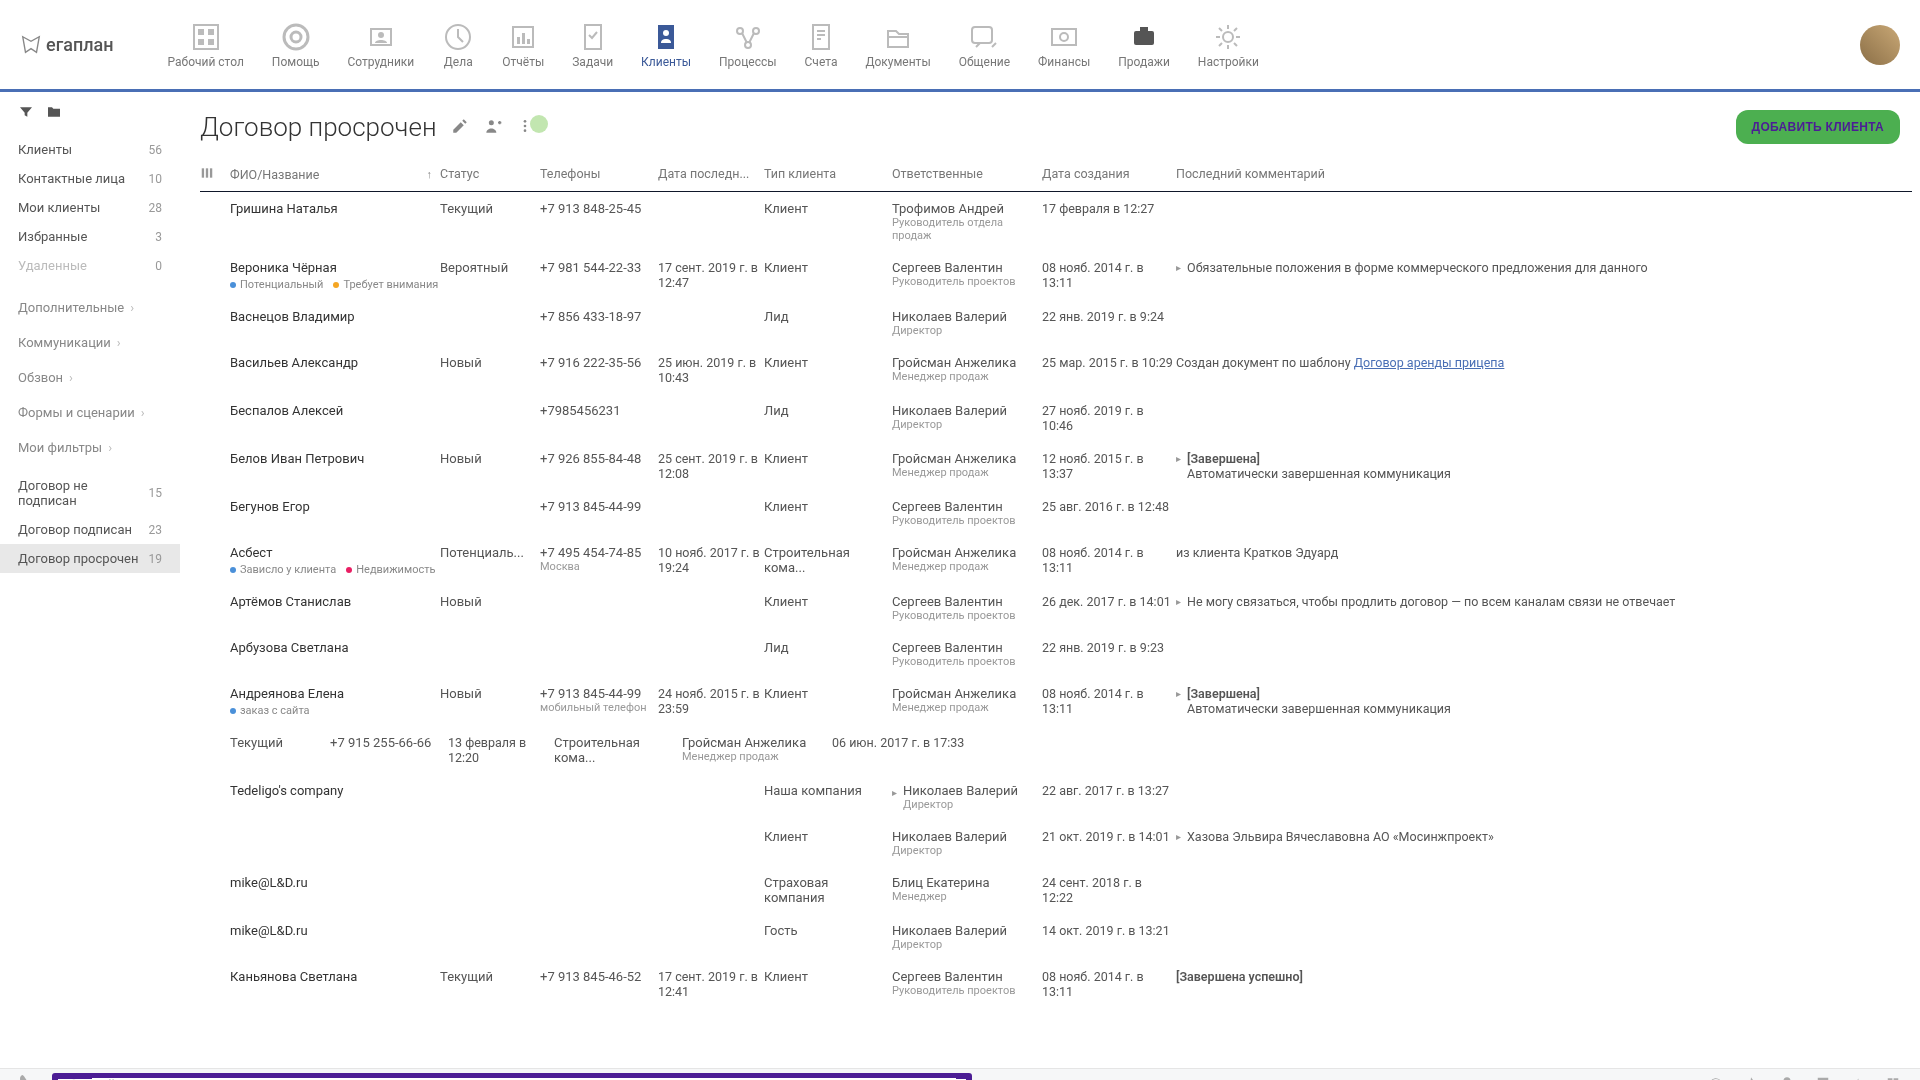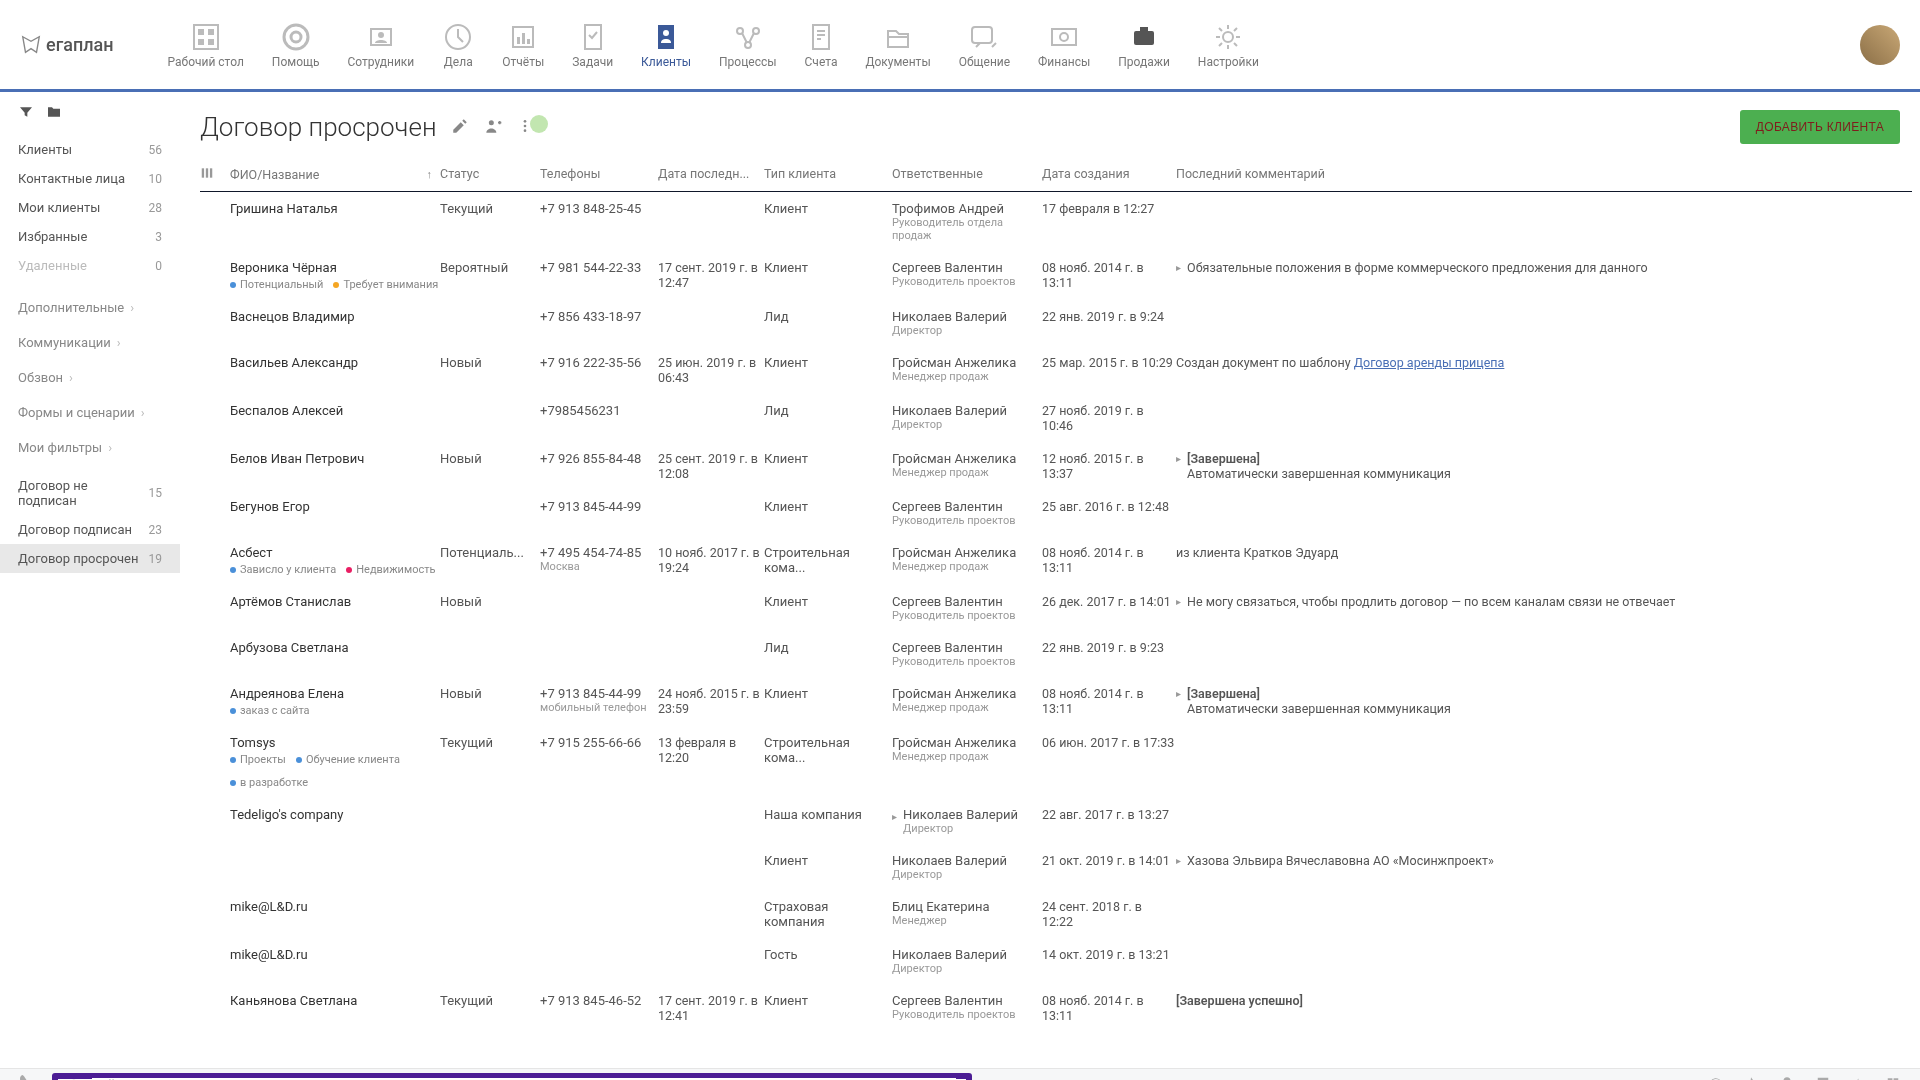--- a/index.html
+++ b/index.html
@@ -18,21 +18,21 @@
 .sidebar { width: 180px; padding: 12px 0; overflow-y: auto; }
 .sidebar-tools { display: flex; gap: 12px; padding: 0 18px 12px; }
 .sidebar-item { display: flex; justify-content: space-between; align-items: center; padding: 7px 18px; cursor: pointer; font-size: 13px; color: #555; }
 .sidebar-item.active { background: #e8e8e8; }
 .sidebar-count { color: #999; font-size: 12px; }
 .sidebar-section { padding: 10px 18px; color: #888; font-size: 13px; cursor: pointer; display: flex; align-items: center; gap: 6px; }
 .content { flex: 1; display: flex; flex-direction: column; overflow: hidden; }
 .content-header { display: flex; align-items: center; padding: 18px 20px 14px; gap: 14px; }
 .page-title { font-size: 26px; font-weight: 300; color: #333; }
 .header-icon { cursor: pointer; color: #888; }
-.add-client-btn { margin-left: auto; background: #4caf50; color: #7f1d1d; border: none; padding: 10px 16px; font-size: 12px; font-weight: 400; cursor: pointer; border-radius: 3px; letter-spacing: 0.3px; }
+.add-client-btn { margin-left: auto; background: #4caf50; color: #4c1d95; border: none; padding: 10px 16px; font-size: 12px; font-weight: 700; cursor: pointer; border-radius: 12px; letter-spacing: 0.3px; }
 .cursor-highlight { position: absolute; left: 530px; top: 115px; width: 18px; height: 18px; border-radius: 50%; background: rgba(120,200,80,0.45); pointer-events: none; z-index: 100; }
 .table-wrap { flex: 1; overflow-y: auto; padding: 0 8px 0 20px; }
 .table-header { display: flex; border-bottom: 1px solid #0f172a; padding: 8px 0; position: sticky; top: 0; background: #fff; font-size: 12.5px; color: #777; }
 .col-sort { width: 30px; }
 .col-name { width: 210px; padding-left: 0; display: flex; align-items: center; gap: 6px; }
 .col-status { width: 100px; }
 .col-phone { width: 118px; }
 .col-date { width: 106px; }
 .col-type { width: 128px; }
 .col-resp { width: 150px; }
@@ -386,21 +386,21 @@
             <div class="created-cell">22 янв. 2019 г. в 9:24</div>
             <div class="comment-cell"></div>
           </div>
           <div class="row">
             <div class="col-sort"></div>
             <div class="name-cell">
               <div class="name-main">Васильев Александр</div>
             </div>
             <div class="status-cell">Новый</div>
             <div class="phone-cell">+7 916 222-35-56</div>
-            <div class="date-cell">25 июн. 2019 г. в 06:43</div>
+            <div class="date-cell">25 июн. 2019 г. в 10:43</div>
             <div class="type-cell">Клиент</div>
             <div class="resp-cell">
               <div class="resp-name">Гройсман Анжелика</div>
               <div class="resp-role">Менеджер продаж</div>
             </div>
             <div class="created-cell">25 мар. 2015 г. в 10:29</div>
             <div class="comment-cell">
               <div class="comment-text">Создан документ по шаблону <a class="comment-link">Договор аренды прицепа</a></div>
             </div>
           </div>
@@ -539,28 +539,20 @@
             <div class="comment-cell">
               <span class="comment-caret">▸</span>
               <div class="comment-text">
                 <div class="bold">[Завершена]</div>
                 <div>Автоматически завершенная коммуникация</div>
               </div>
             </div>
           </div>
           <div class="row">
             <div class="col-sort"></div>
-            <div class="name-cell">
-              <div class="name-main">Tomsys</div>
-              <div class="tags">
-                <span class="tag blue">Проекты</span>
-                <span class="tag blue">Обучение клиента</span>
-                <span class="tag blue">в разработке</span>
-              </div>
-            </div>
             <div class="status-cell">Текущий</div>
             <div class="phone-cell">+7 915 255-66-66</div>
             <div class="date-cell">13 февраля в 12:20</div>
             <div class="type-cell">Строительная кома...</div>
             <div class="resp-cell">
               <div class="resp-name">Гройсман Анжелика</div>
               <div class="resp-role">Менеджер продаж</div>
             </div>
             <div class="created-cell">06 июн. 2017 г. в 17:33</div>
             <div class="comment-cell"></div>

